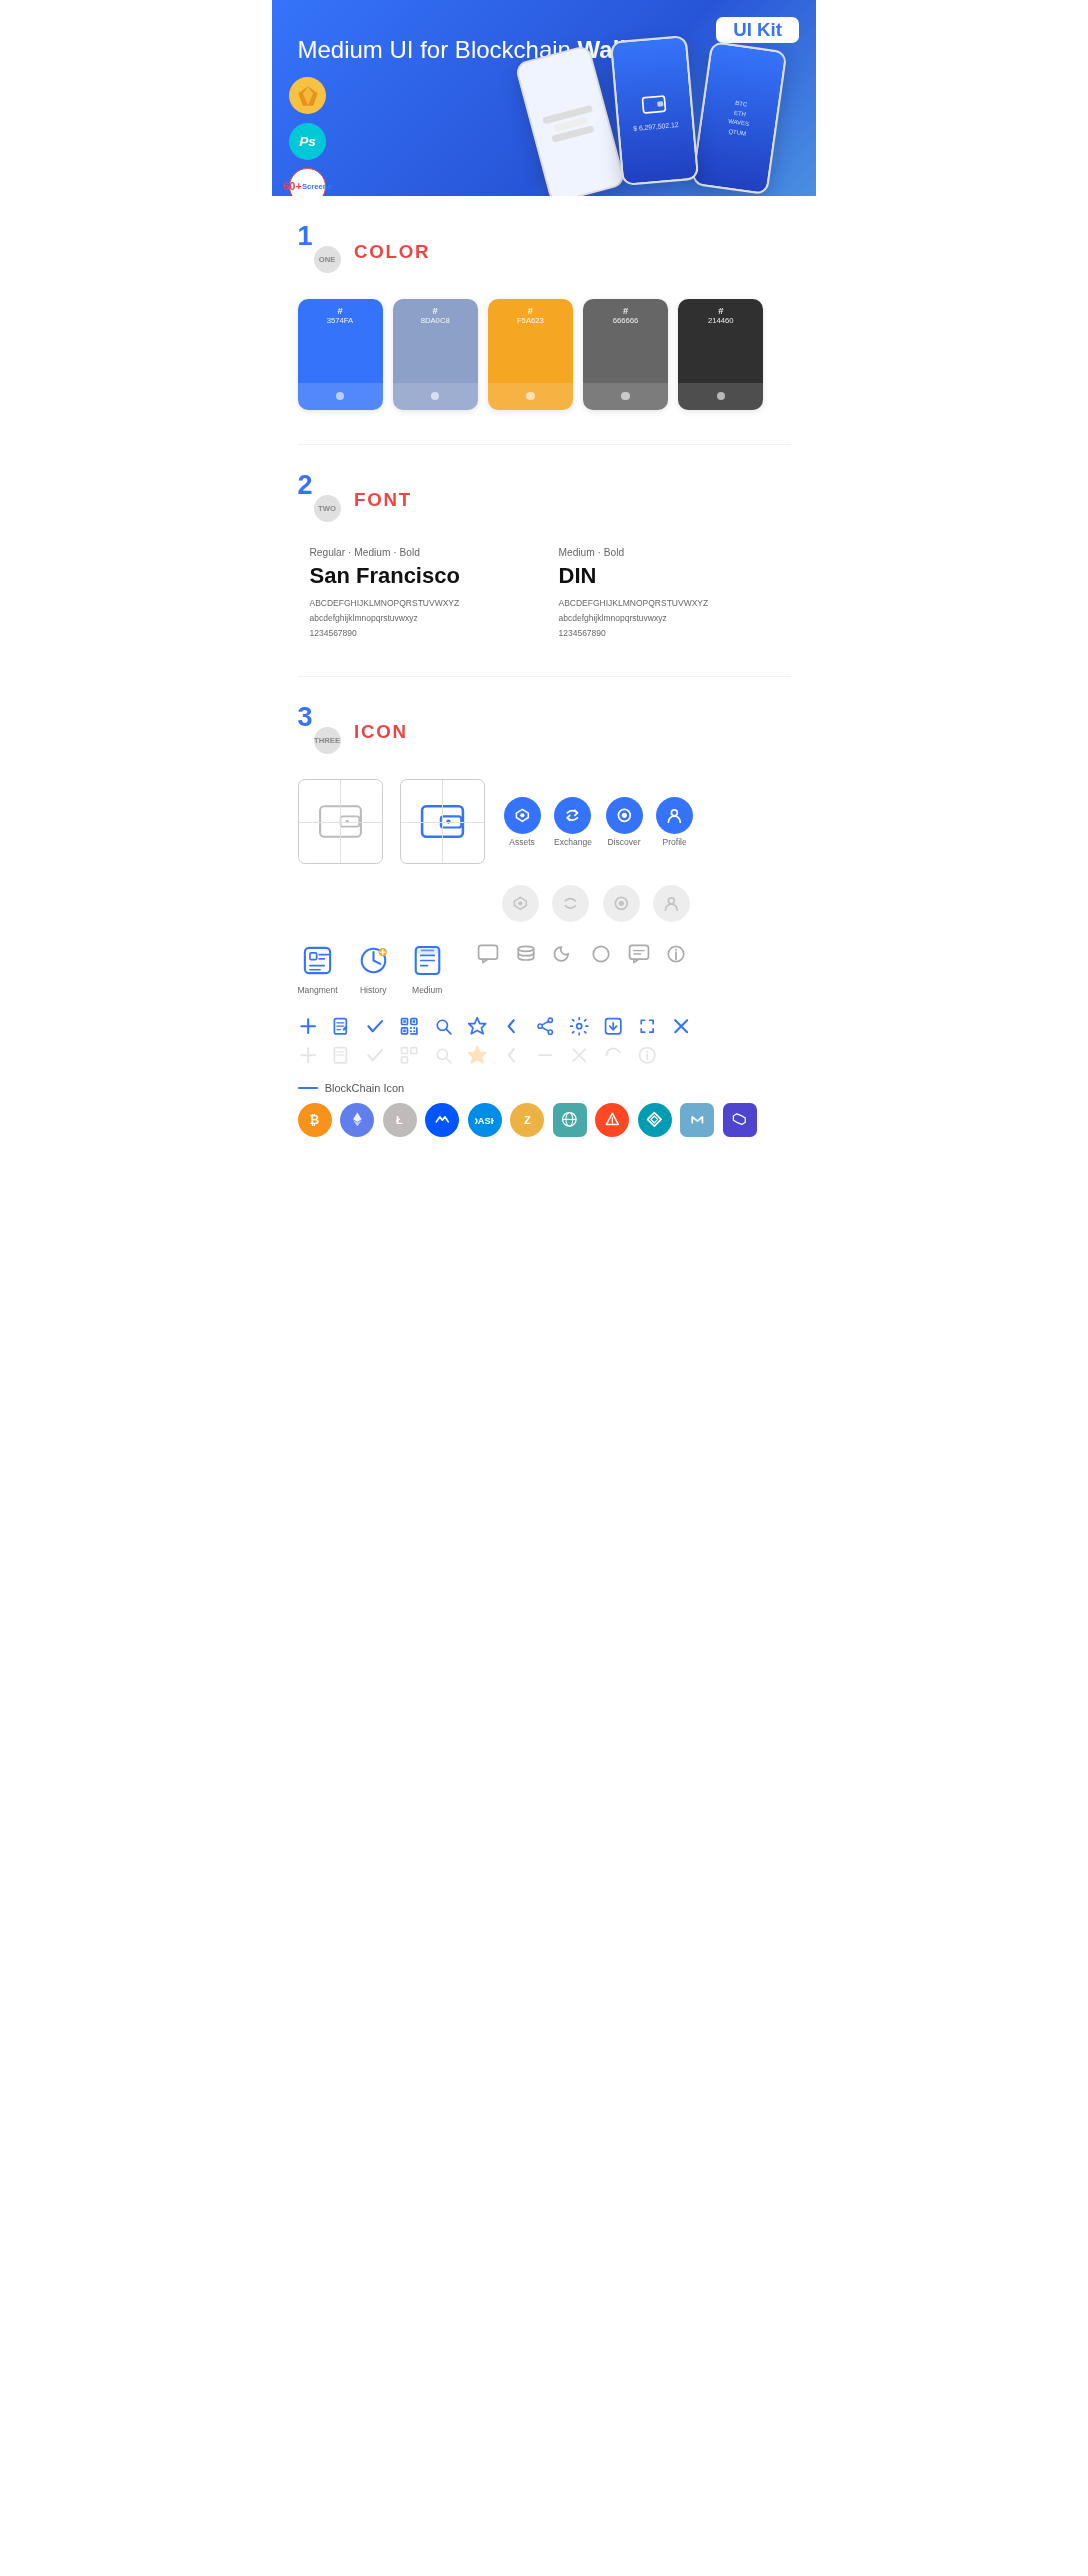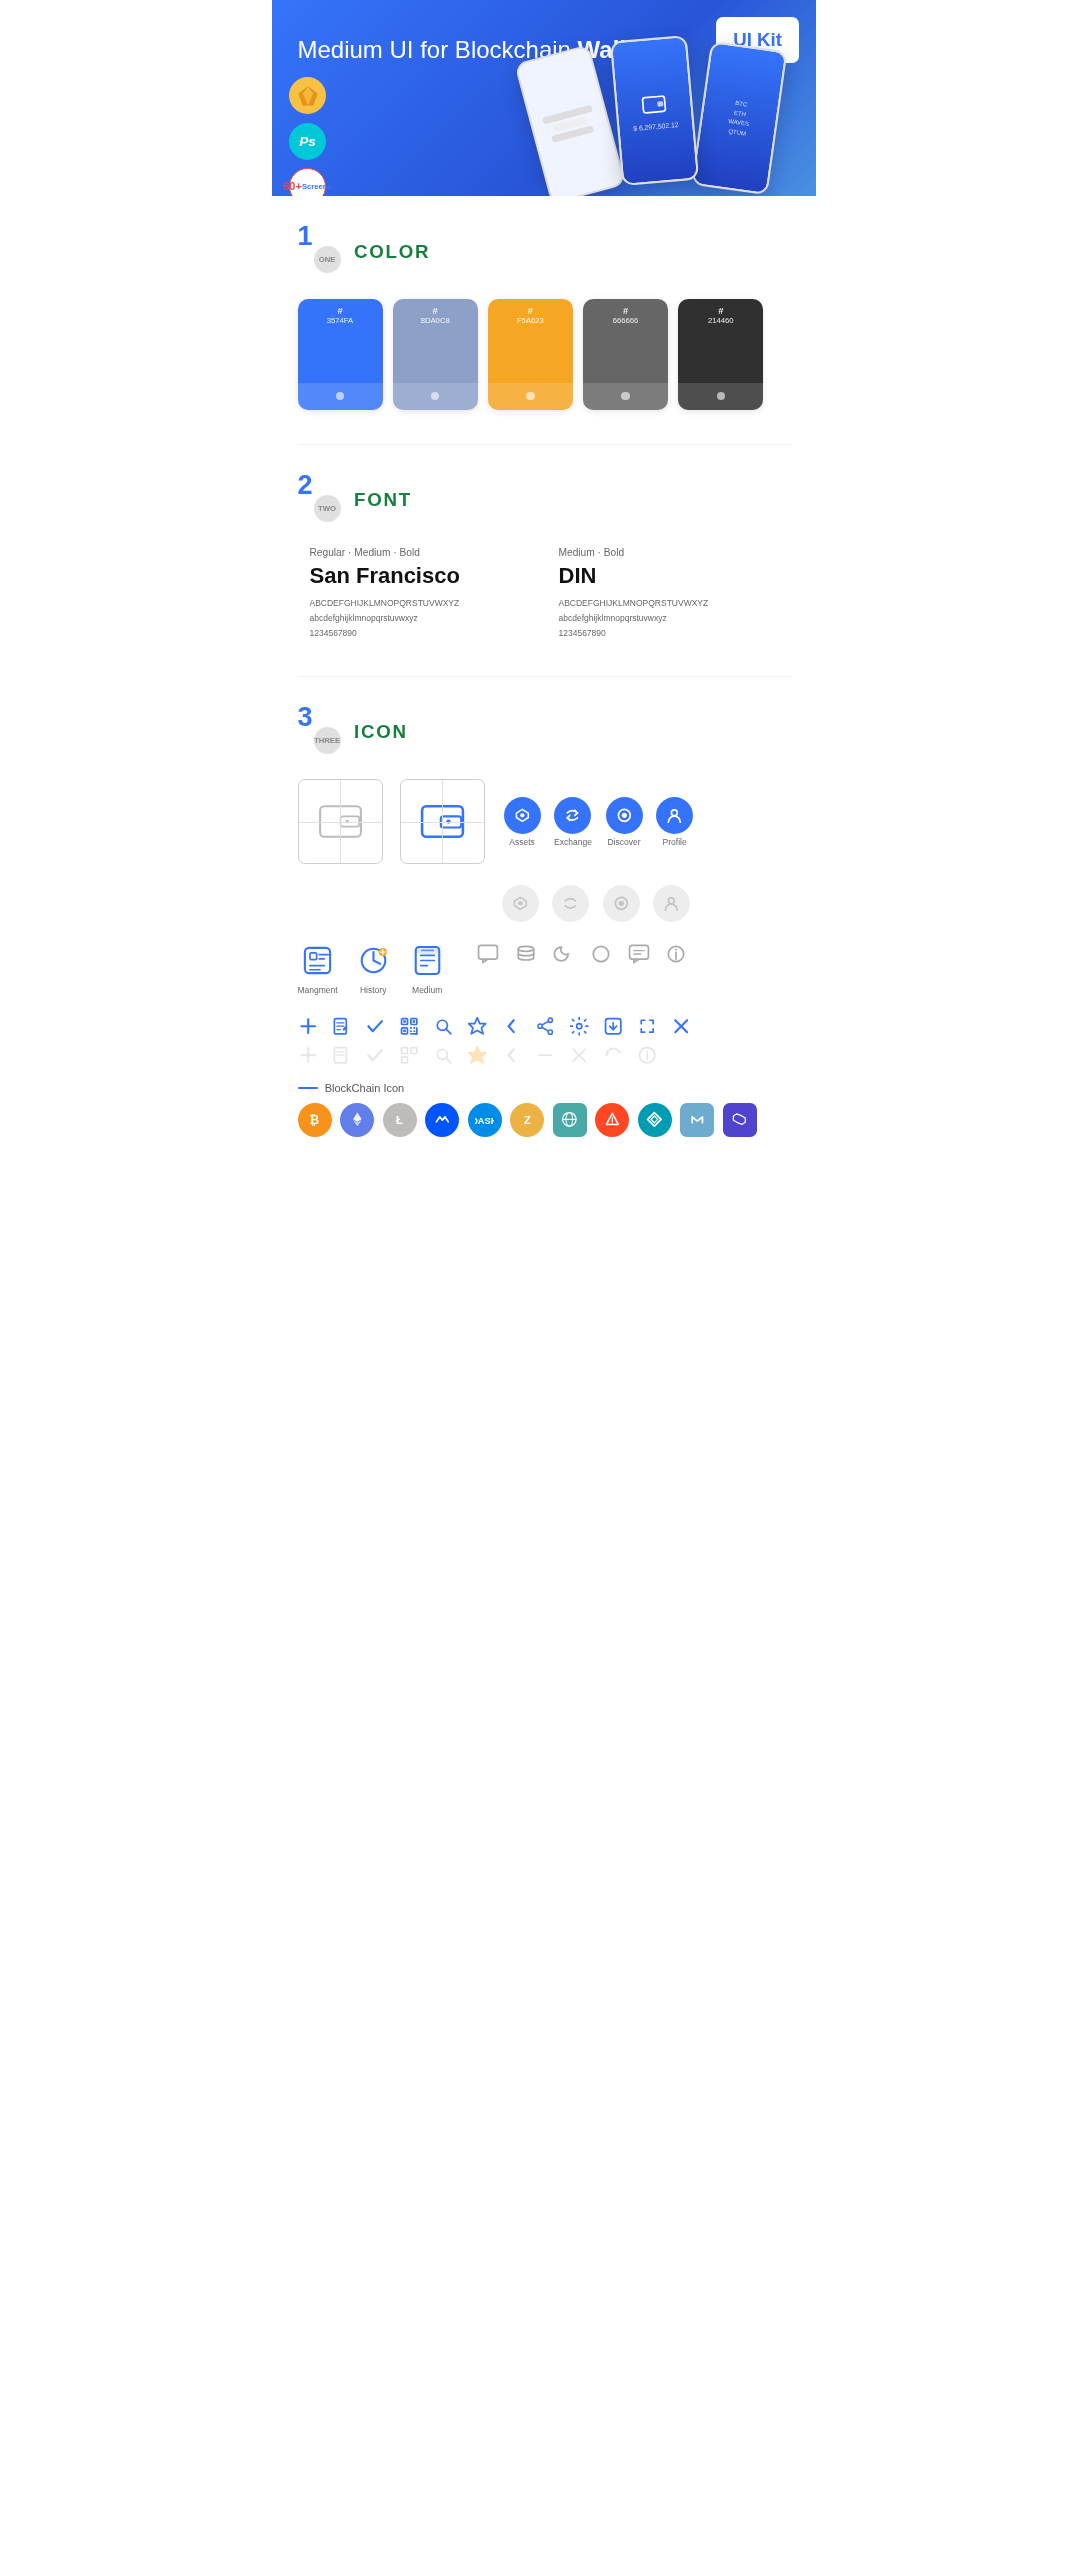--- a/index.html
+++ b/index.html
@@ -22,21 +22,21 @@
     }
     .hero-title strong { font-weight: 800; }
     .ui-kit-badge {
       position: absolute;
       top: 17px;
       right: 17px;
       background: #fff;
       color: #3574FA;
       font-size: 18.7px;
       font-weight: 700;
-      padding: 12px 17px;
+      padding: 2px 17px;
       border-radius: 6.8px;
     }
     .hero-badges {
       display: flex;
       flex-direction: column;
       gap: 8.5px;
       position: absolute;
       left: 17px;
       top: 77px;
     }
@@ -123,21 +123,21 @@
       display: flex;
       align-items: center;
       justify-content: center;
       font-size: 7.7px;
       color: #888;
       font-weight: 600;
     }
     .section-title {
       font-size: 18.7px;
       font-weight: 700;
-      color: #15803d;
+      color: #ef4444;
       letter-spacing: 1.7px;
     }
 
     
     .color-swatches {
       display: flex;
       gap: 10.2px;
       flex-wrap: wrap;
     }
     .color-swatch {

